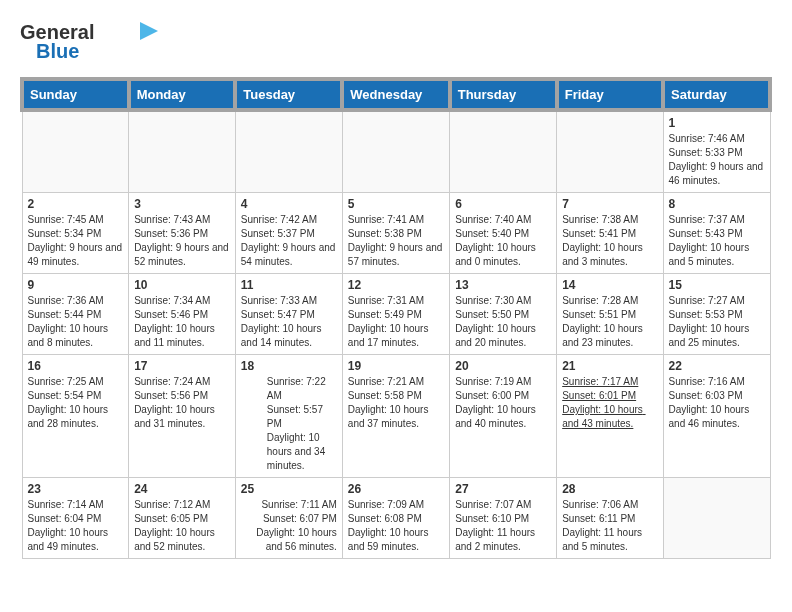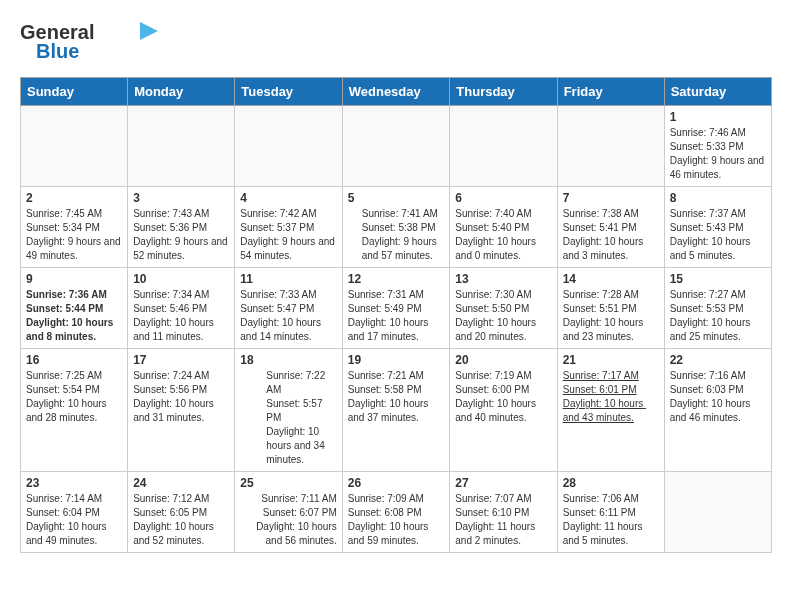--- a/index.html
+++ b/index.html
@@ -4,21 +4,21 @@
   <style>
     * { box-sizing: border-box; margin: 0; padding: 0; }
     body { font-family: Arial, sans-serif; background: #fff; width: 792px; min-height: 612px; }
     .page { padding: 20px 20px 10px 20px; }
     .header { display: flex; justify-content: space-between; align-items: flex-start; margin-bottom: 14px; }
     .logo { display: flex; align-items: center; }
     .title-block { text-align: right; }
     .month-title { font-size: 32px; font-weight: normal; color: #333; }
     .location { font-size: 14px; color: #555; }
     .calendar { width: 100%; border-collapse: collapse; border: 1px solid #ccc; }
-    .calendar th { background: #1a6fb5; color: #fff; font-size: 13px; font-weight: bold; padding: 6px 6px; border: 1px solid #a3a3a3; text-align: left; }
+    .calendar th { background: #1a6fb5; color: #fff; font-size: 13px; font-weight: bold; padding: 6px 6px; border: 4px solid #a3a3a3; text-align: left; }
     .calendar td { border: 1px solid #ccc; vertical-align: top; padding: 4px 5px; width: 108px; min-height: 90px; font-size: 10.5px; color: #333; }
     .day-num { font-size: 12px; font-weight: bold; margin-bottom: 2px; }
     .day-info { font-size: 10px; color: #333; line-height: 1.4; }
     .empty { background: #f9f9f9; }
   </style>
 </head>
 <body>
 
 <div class="page">
   <div class="header">
@@ -82,21 +82,21 @@
 Daylight: 9 hours and 52 minutes.</div>
           </td>
           <td>
             <div class="day-num">4</div>
             <div class="day-info" style="white-space: pre-wrap;">Sunrise: 7:42 AM
 Sunset: 5:37 PM
 Daylight: 9 hours and 54 minutes.</div>
           </td>
           <td>
             <div class="day-num">5</div>
-            <div class="day-info" style="white-space: pre-wrap; margin-left: 14px;">Sunrise: 7:41 AM
+            <div class="day-info" style="white-space: pre-wrap;">Sunrise: 7:41 AM
 Sunset: 5:38 PM
 Daylight: 9 hours and 57 minutes.</div>
           </td>
           <td>
             <div class="day-num">6</div>
             <div class="day-info" style="white-space: pre-wrap;">Sunrise: 7:40 AM
 Sunset: 5:40 PM
 Daylight: 10 hours and 0 minutes.</div>
           </td>
           <td>
@@ -108,21 +108,21 @@
           <td>
             <div class="day-num">8</div>
             <div class="day-info" style="white-space: pre-wrap;">Sunrise: 7:37 AM
 Sunset: 5:43 PM
 Daylight: 10 hours and 5 minutes.</div>
           </td>
         </tr>
         <tr>
           <td>
             <div class="day-num">9</div>
-            <div class="day-info" style="white-space: pre-wrap; font-weight: bold;">Sunrise: 7:36 AM
+            <div class="day-info" style="white-space: pre-wrap;">Sunrise: 7:36 AM
 Sunset: 5:44 PM
 Daylight: 10 hours and 8 minutes.</div>
           </td>
           <td>
             <div class="day-num">10</div>
             <div class="day-info" style="white-space: pre-wrap;">Sunrise: 7:34 AM
 Sunset: 5:46 PM
 Daylight: 10 hours and 11 minutes.</div>
           </td>
           <td>

